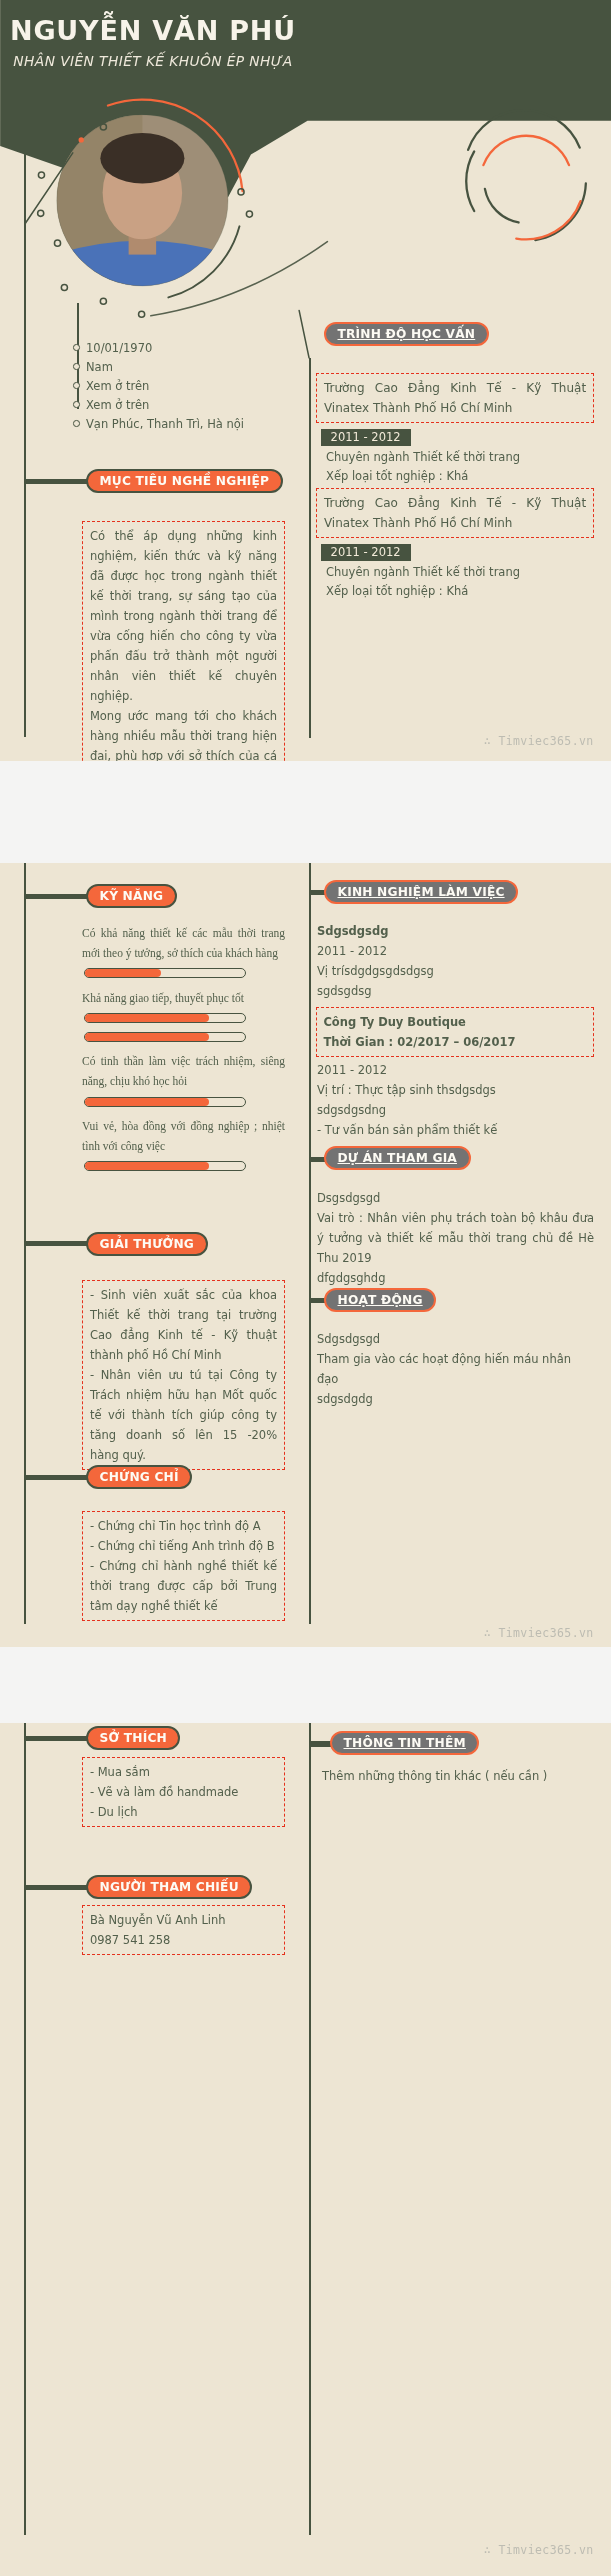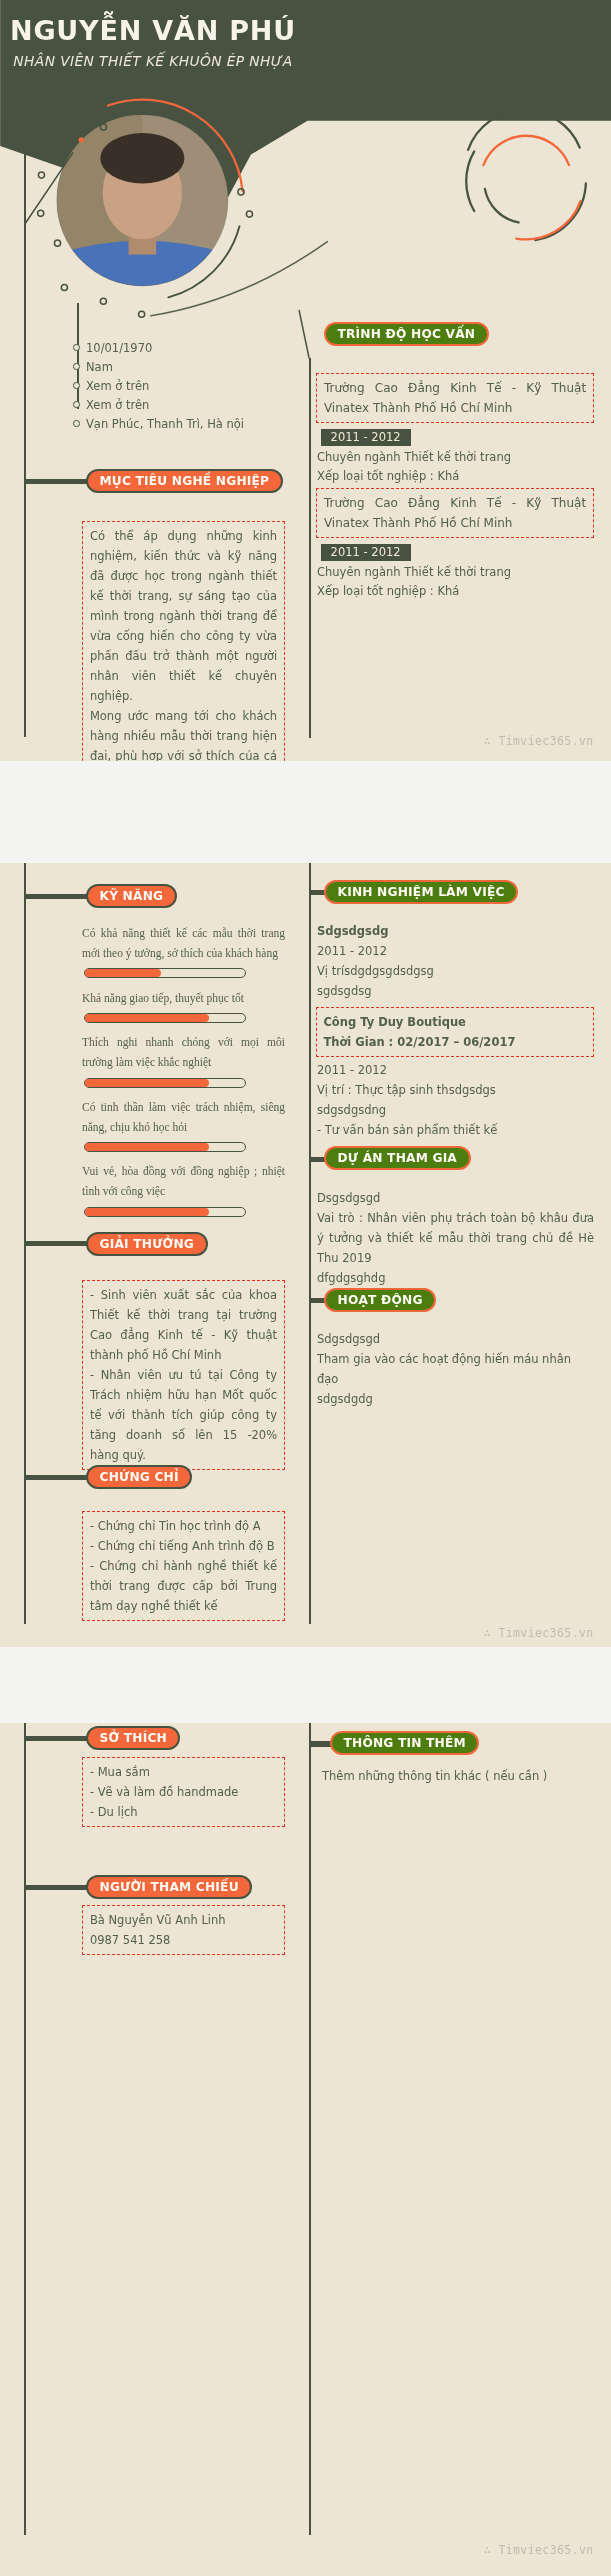--- a/index.html
+++ b/index.html
@@ -11,40 +11,40 @@
   #page3{height:854px;}
   .gap1{height:102px;}
   .gap2{height:76px;}
 
   .vline{position:absolute;width:1.5px;background:#475340;}
   .connector{position:absolute;height:5.4px;background:#475340;}
 
   .pill{position:absolute;display:inline-block;border-radius:12.2px;padding:3.1px 11.5px;
         font-weight:bold;font-size:12.2px;color:#FDFBF4;letter-spacing:0.2px;white-space:nowrap;}
   .pill-orange{background:#F4673B;border:2.3px solid #475340;}
-  .pill-green{background:#4d7c0f;border:2.3px solid #F4673B;}
+  .pill-green{background:#737373;border:2.3px solid #F4673B;text-decoration:underline;}
 
   .body-text{font-size:11.5px;line-height:20px;color:#53604C;}
   .just{text-align:justify;}
   .dashedbox{border:0.8px dashed #E5311C;padding:3.8px 6.9px;box-sizing:border-box;}
 
   .name-block{position:absolute;left:0;top:15.3px;width:306px;text-align:center;}
   .cv-name{font-size:27px;font-weight:bold;color:#F7F3E9;letter-spacing:0.8px;margin:0;}
   .cv-job{font-size:13.8px;font-style:italic;color:#EFE9DB;margin-top:6.9px;letter-spacing:0.4px;}
 
   .personal{position:absolute;left:73px;top:339px;list-style:none;margin:0;padding:0;}
   .personal li{position:relative;padding-left:13px;font-size:11.5px;line-height:19px;color:#53604C;}
   .personal li::before{content:"";position:absolute;left:0;top:5.4px;width:4.6px;height:4.6px;
         border:1.5px solid #475340;border-radius:50%;background:#EDE5D3;}
 
   .edu-entry{position:absolute;left:316px;width:278px;}
   .edu-school{font-size:12px;line-height:20px;color:#53604C;}
   .badge{display:inline-block;background:#475340;color:#F3EBD9;font-size:11.5px;line-height:17.6px;
         padding:0 10px;margin:6.1px 0 1.5px 4.6px;}
-  .edu-line{font-size:11.5px;line-height:19px;color:#53604C;margin-left:1px;}
+  .edu-line{font-size:11.5px;line-height:19px;color:#53604C;margin-left:10px;}
 
   .bar{width:162px;height:10px;border:1.5px solid #475340;border-radius:6.9px;background:#EDE5D3;
         box-sizing:border-box;margin:5.4px 0 9.2px 1.5px;}
   .bar-fill{height:100%;background:#F4673B;border-radius:5.4px;}
 
   .watermark{position:absolute;right:18.4px;font-family:"DejaVu Sans Mono",monospace;
         font-size:11.5px;color:#BDBCB2;letter-spacing:0.4px;}
 
   .abs{position:absolute;}
   .bold{font-weight:bold;}
@@ -158,21 +158,20 @@
     <div class="pill pill-orange" style="left:86px;top:20.6px;">KỸ NĂNG</div>
     <div class="abs" style="left:82px;top:60px;width:203px;font-family:Liberation Serif, serif;">
       <div class="body-text just">Có khả năng thiết kế các mẫu thời trang mới theo ý tưởng, sở thích của khách hàng</div>
       <div class="bar">
           <div class="bar-fill" style="width: 48%;"></div>
         </div>
       <div class="body-text just">Khả năng giao tiếp, thuyết phục tốt</div>
       <div class="bar">
           <div class="bar-fill" style="width: 78%;"></div>
         </div>
-      <div class="body-text just">Thích nghi nhanh chóng với mọi môi trường làm việc khắc nghiệt</div>
       <div class="bar">
           <div class="bar-fill" style="width: 78%;"></div>
         </div>
       <div class="body-text just">Có tinh thần làm việc trách nhiệm, siêng năng, chịu khó học hỏi</div>
       <div class="bar">
           <div class="bar-fill" style="width: 78%;"></div>
         </div>
       <div class="body-text just">Vui vẻ, hòa đồng với đồng nghiệp ; nhiệt tình với công việc</div>
       <div class="bar">
           <div class="bar-fill" style="width: 78%;"></div>

